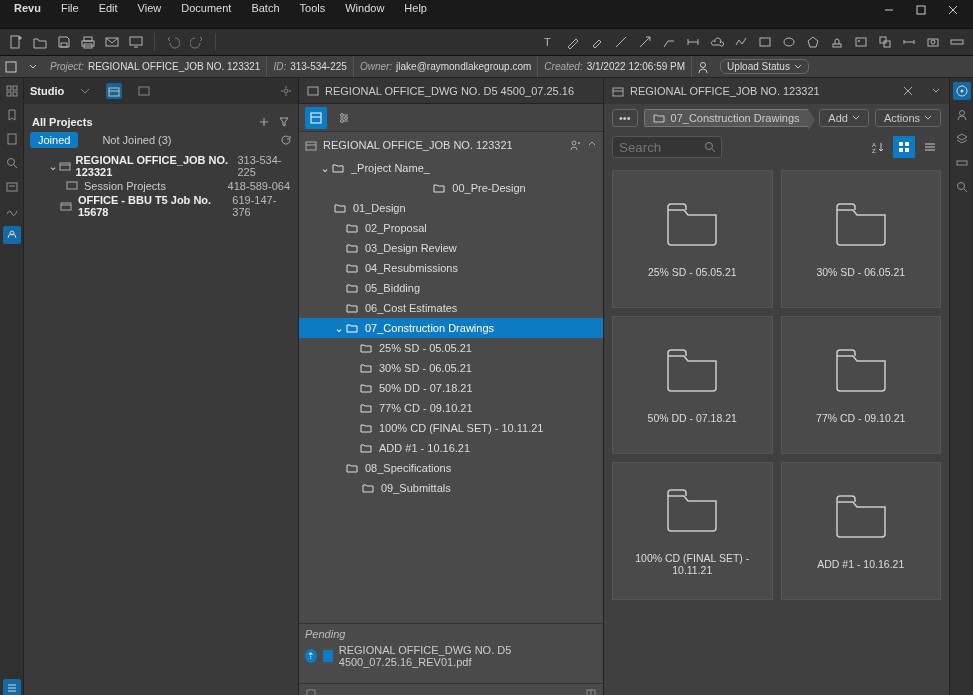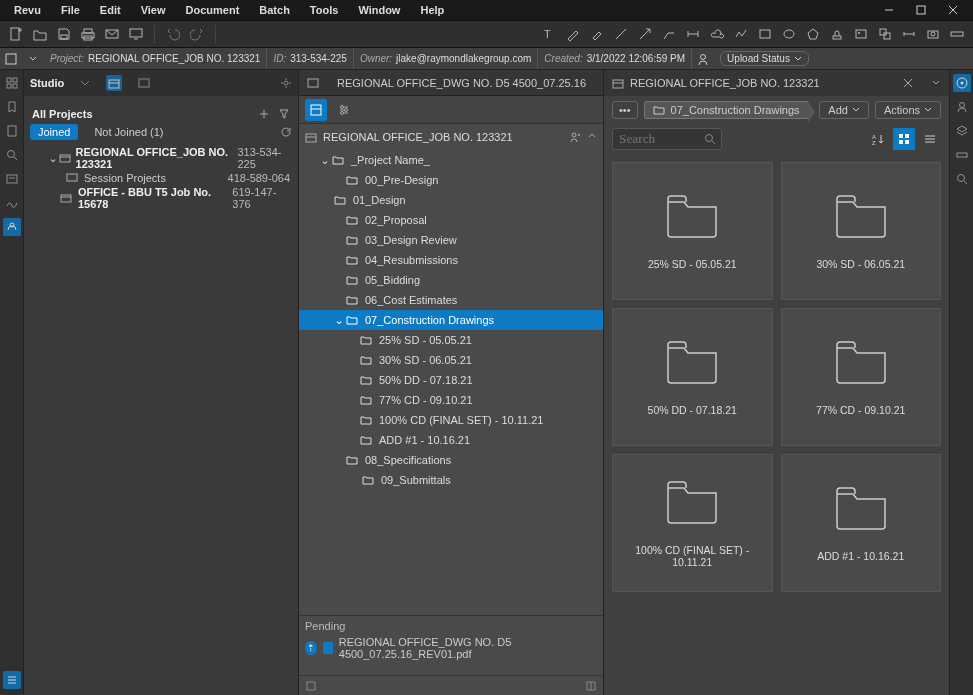--- a/index.html
+++ b/index.html
@@ -1,20 +1,20 @@
 <!DOCTYPE html>
 <html><head>
 <meta charset="utf-8">
 <style>
   * { box-sizing: border-box; margin: 0; padding: 0; font-family: "Segoe UI", Arial, sans-serif; }
   body { background:#2a2a2a; color:#ccc; width:973px; height:695px; overflow:hidden; font-size:11px; }
   
   
-  .menubar { height:20px; background:#1a1a1a; display:flex; align-items:center; padding:0 4px;gap:16px; }
-  .menubar .item { padding:2px 10px; color:#ddd; cursor:pointer;font-weight:bold; }
+  .menubar { height:28px; background:#1a1a1a; display:flex; padding:0 4px;gap:16px; }
+  .menubar .item { padding:2px 10px; color:#ddd; cursor:pointer; }
   .winctrl { margin-left:auto; display:flex; gap:0; }
   .winctrl span { width:32px; height:20px; display:flex; align-items:center; justify-content:center; cursor:pointer;}
   
   
   .toolbar { height:28px; background:#2f2f2f; border-top:1px solid #111; border-bottom:1px solid #111; display:flex; align-items:center; gap:4px; padding:0 6px;}
   .tb-icon { width:20px; height:20px; display:flex; align-items:center; justify-content:center; opacity:.85; cursor:pointer;}
   .tb-sep { width:1px; height:18px; background:#444; margin:0 4px;}
   
   
   .infobar { height:22px; background:#404040; border-bottom:1px solid #222; display:flex; align-items:center; font-size:10px; color:#ddd;}
@@ -33,21 +33,21 @@
   .rail-bottom { margin-top:auto; margin-bottom:6px;}
 
   
   .studio { width:275px; background:#3a3a3a; border-right:1px solid #222; display:flex; flex-direction:column;}
   .studio-hdr { height:26px; background:#2f2f2f; display:flex; align-items:center; padding:0 6px; gap:16px;}
   .studio-hdr .title { font-weight:600; color:#eee;}
   .icon-fade { opacity:.7; cursor:pointer;}
   .studio-hdr .sp { margin-left:auto;}
   .allproj { height:24px; display:flex; align-items:flex-end; padding:0 8px; color:#eee;}
   .allproj .sp { margin-left:auto; display:flex; gap:8px;}
-  .filters { height:24px; display:flex; align-items:center; padding:0 6px; gap:8px;}
+  .filters { height:24px; display:flex; align-items:center; padding:0 6px; gap:16px;}
   .chip { padding:2px 8px; border-radius:3px; cursor:pointer;}
   .chip.on { background:#0d7ac4; color:#fff;}
   .tree { flex:1; overflow:auto; padding:4px 0;}
   .tree-row { display:flex; align-items:center; height:20px; padding:0 8px; cursor:pointer;}
   .tree-row .num { margin-left:auto; color:#bbb;}
   .tree-row .exp { width:12px; text-align:center;}
   .tree-row .ic { width:16px; display:flex; justify-content:center; margin-right:4px;}
   .tree-row.lvl1 { padding-left:24px;}
   .tree-row.lvl2 { padding-left:40px;}
   .bold { font-weight:600; color:#eee;}
@@ -78,21 +78,21 @@
   .br-tab .close { margin-left:auto; cursor:pointer; padding:0 8px;}
   .br-tab .chev { margin-left:10px; cursor:pointer;}
   .br-crumb { height:28px; display:flex; align-items:center; padding:0 8px; gap:6px;}
   .crumb-btn { border:1px solid #666; padding:2px 6px; border-radius:3px; display:flex; align-items:center; cursor:pointer;}
   .crumb-chip { background:#555; border:1px solid #777; padding:2px 8px; border-radius:2px; position:relative; display:flex; align-items:center; gap:6px;}
   .crumb-chip::after { content:""; position:absolute; right:-7px; top:-1px; border-top:11px solid transparent; border-bottom:11px solid transparent; border-left:7px solid #555;}
   .br-crumb .sp { margin-left:auto; display:flex; gap:6px;}
   .dd-btn { border:1px solid #666; padding:2px 8px; border-radius:3px; display:flex; align-items:center; gap:4px; cursor:pointer;}
   .br-search { height:30px; display:flex; align-items:center; padding:0 8px; gap:6px;}
   .searchbox { flex:1; background:#353535; border:1px solid #555; height:22px; border-radius:3px; display:flex; align-items:center; padding:0 6px; max-width:110px;}
-  .searchbox input { background:transparent; border:none; outline:none; color:#ccc; width:100%;font-family:Liberation Serif, serif;}
+  .searchbox input { background:transparent; border:none; outline:none; color:#ccc; width:100%;}
   .br-search .sp { margin-left:auto; display:flex; gap:4px;}
   .view-btn { width:22px; height:22px; display:flex; align-items:center; justify-content:center; border:1px solid transparent; cursor:pointer;}
   .view-btn.on { background:#0d7ac4; border-color:#0d7ac4;}
   .grid { flex:1; padding:8px; display:grid; grid-template-columns:1fr 1fr; gap:8px; align-content:start; overflow:auto;}
   .card { background:#4a4a4a; border:1px solid #555; height:138px; display:flex; flex-direction:column; align-items:center; justify-content:center; gap:20px; cursor:pointer;}
   .folder-svg { width:56px; height:46px;}
   .card .lbl { color:#ddd; font-size:10.5px; text-align:center; padding:0 4px;}
 
   svg { display:block; }
 </style>
@@ -416,21 +416,21 @@
           </span>
         <span>
             <svg width="12" height="12">
               <path d="M2 2 h8 l-3 4 v4 l-2 -1 v-3 z" fill="none" stroke="#aaa"></path>
             </svg>
           </span>
       </span>
     </div>
     <div class="filters">
       <span class="chip on">Joined</span>
-      <span class="chip">Not Joined (1)</span>
+      <span class="chip">Not Joined (3)</span>
       <span style="margin-left:auto">
           <svg width="12" height="12">
             <path d="M10 6 a4 4 0 1 1 -1.2 -2.8" fill="none" stroke="#aaa"></path>
             <path d="M10 2 v3 h-3" fill="none" stroke="#aaa"></path>
           </svg>
         </span>
     </div>
     <div class="tree" id="studio-tree">
         <div class="tree-row lvl1">
           <span class="exp">⌄</span>
@@ -466,21 +466,21 @@
       </div>
   </div>
 
   <div class="docs">
     <div class="doc-tab">
       <span class="ic">
           <svg width="12" height="12">
             <rect x="1" y="2" width="10" height="8" fill="none" stroke="#aaa"></rect>
           </svg>
         </span>
-      <span style="white-space:nowrap;overflow:hidden;text-overflow:ellipsis;margin-left:12px;">REGIONAL OFFICE_DWG NO. D5 4500_07.25.16</span>
+      <span style="white-space:nowrap;overflow:hidden;text-overflow:ellipsis;">REGIONAL OFFICE_DWG NO. D5 4500_07.25.16</span>
     </div>
     <div class="doc-actions">
       <div class="ab on">
           <svg width="14" height="14">
             <rect x="2" y="2" width="10" height="10" fill="none" stroke="#fff"></rect>
             <line x1="2" y1="6" x2="12" y2="6" stroke="#fff"></line>
           </svg>
         </div>
       <div class="ab">
           <svg width="14" height="14">
@@ -520,21 +520,21 @@
     <div class="ftree" id="ftree">
         <div class="frow" style="padding-left: 20px;">
           <span class="exp">⌄</span>
           <span class="fic">
             <svg width="12" height="10">
               <path d="M1 2 h3 l1 1 h6 v6 h-10 z" fill="none" stroke="currentColor"></path>
             </svg>
           </span>
           <span>_Project Name_</span>
         </div>
-        <div class="frow" style="padding-left: 34px;">
+        <div class="frow" style="padding-left: 44px; justify-content: center;">
           <span class="exp"></span>
           <span class="fic">
             <svg width="12" height="10">
               <path d="M1 2 h3 l1 1 h6 v6 h-10 z" fill="none" stroke="currentColor"></path>
             </svg>
           </span>
           <span>00_Pre-Design</span>
         </div>
         <div class="frow" style="padding-left: 22px;">
           <span class="exp"></span>
@@ -666,21 +666,21 @@
           <span class="exp"></span>
           <span class="fic">
             <svg width="12" height="10">
               <path d="M1 2 h3 l1 1 h6 v6 h-10 z" fill="none" stroke="currentColor"></path>
             </svg>
           </span>
           <span>09_Submittals</span>
         </div>
       </div>
     <div class="pending">
-      <div style="color:#bbb;">Pending</div>
+      <div style="color:#bbb;font-style:italic;">Pending</div>
       <div class="pending-row">
         <span class="dot">⇡</span>
         <span class="sq"></span>
         <span>REGIONAL OFFICE_DWG NO. D5 4500_07.25.16_REV01.pdf</span>
       </div>
     </div>
     <div class="doc-footer">
       <span>
           <svg width="12" height="12">
             <rect x="2" y="2" width="8" height="8" fill="none" stroke="#888"></rect>

